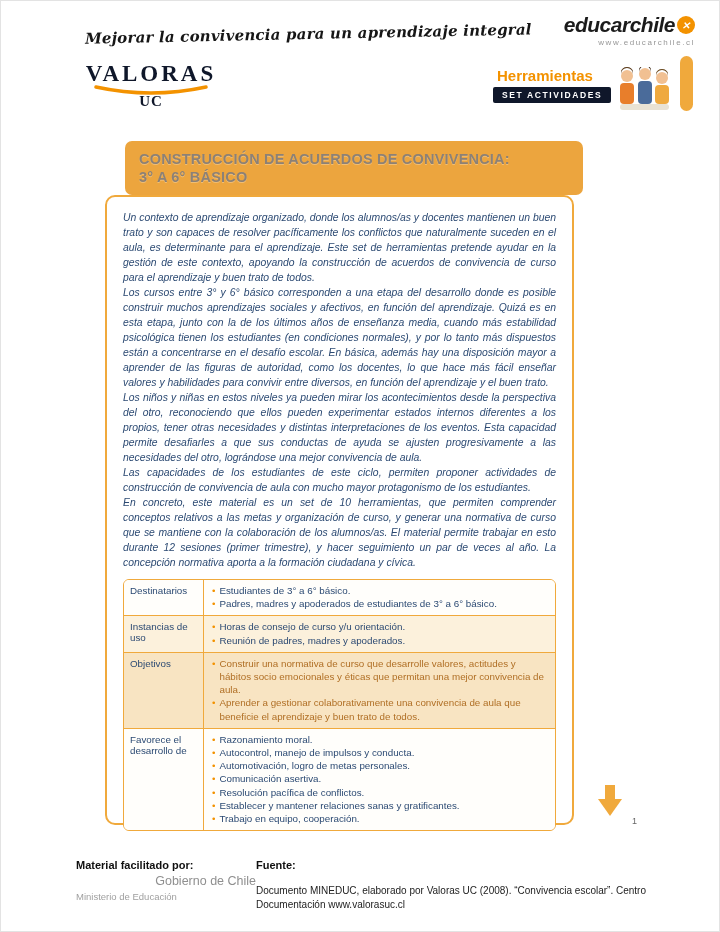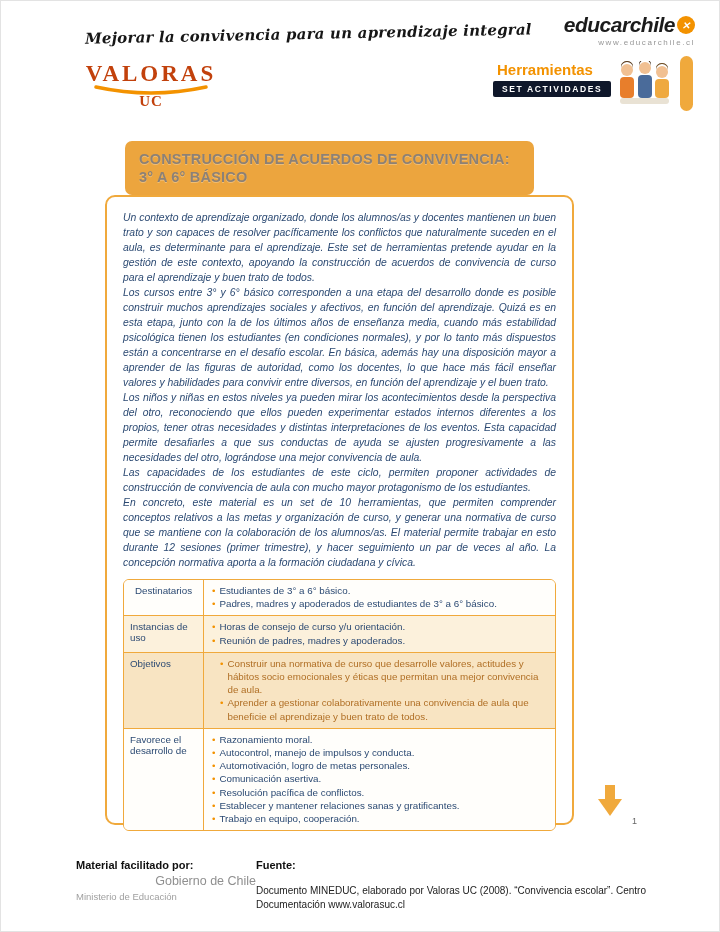--- a/index.html
+++ b/index.html
@@ -21,69 +21,69 @@
   .ec-row { display:flex; align-items:center; justify-content:flex-start; gap:2px;font-style:italic; }
   .ec-name { font-size:21px; font-weight:700; color:#1b1b1b; letter-spacing:-0.5px; }
   .ec-icon {
     width:18px; height:18px; border-radius:50%; background:#F39200; color:#fff;
     font-size:10px; font-weight:700; display:inline-flex; align-items:center; justify-content:center;
   }
   .ec-url { font-size:8px; color:#979797; letter-spacing:1.6px; margin-top:1px; }
 
   
   .valoras { position:absolute; left:84px; top:60px; width:132px; text-align:center;
-    color:#c2410c; font-family:"Liberation Serif", serif; }
+    color:#0f172a; font-family:"Liberation Serif", serif; }
   .valoras-name { font-size:23px; font-weight:700; letter-spacing:3px; }
   .valoras-swoosh { display:block; margin:-3px auto 0; }
   .valoras-uc { font-size:15px; font-weight:700; letter-spacing:1px; margin-top:-3px; }
 
   
-  .herr { position:absolute; left:492px; top:60px; display:flex; align-items:flex-start; gap:5px; }
+  .herr { position:absolute; left:492px; top:66px; display:flex; align-items:flex-start; gap:5px; }
   .herr-title { color:#F39200; font-size:15px; font-weight:700; margin-left:4px; }
   .herr-bar {
     margin-top:3px; background:#0f172a; color:#ffffff; font-size:8.5px; font-weight:700;
     letter-spacing:1.6px; padding:3px 9px; border-radius:2px; display:inline-block;
   }
   .side-bar-deco {
     position:absolute; right:26px; top:55px; width:13px; height:55px;
     background:#F0A93C; border-radius:7px;
   }
 
   
   .title-box {
-    position:absolute; left:124px; top:140px; width:409px; height:54px;
+    position:absolute; left:124px; top:140px; width:458px; height:54px;
     background:#ECA53E; border-radius:7px; box-sizing:border-box;
     padding:9px 0 0 14px; font-weight:700; font-size:14.5px; line-height:18px;
     color:#8C8176; letter-spacing:0.2px; text-shadow:0 1px 0 rgba(255,255,255,0.28);
   }
 
   
   .content-box {
     position:absolute; left:104px; top:194px; width:469px; height:630px;
     border:2px solid #F0A93C; border-radius:10px; background:#ffffff;
     box-sizing:border-box; padding:13px 16px 0 16px;
   }
   .paras p {
     margin:0; color:#2C4A73; font-style:italic; font-size:10.4px;
     line-height:15px; text-align:justify;
   }
 
   
   .info-table { margin-top:9px; border:1px solid #F0A93C; border-radius:6px; overflow:hidden; }
   .t-row { display:flex; border-top:1px solid #F0A93C; background:#FFFEFB; }
-  .t-row:first-child { border-top:none;text-align:center; }
+  .t-row:first-child { border-top:none; }
   .t-label {
     width:80px; flex:0 0 80px; border-right:1px solid #F0A93C; padding:5px 6px;
     font-size:9.8px; color:#2C4A73; box-sizing:border-box;
   }
   .t-items { flex:1; padding:4px 8px 5px 8px; box-sizing:border-box; }
   .t-item { display:flex; font-size:9.8px; color:#2C4A73; line-height:13.2px; }
   .t-item .bullet { color:#F39200; margin-right:4px; }
   .row-1 { background:#FCF1DC; }
-  .row-2 { background:#F8E4C2;gap:8px; }
+  .row-2 { background:#F8E4C2; }
   .row-2 .t-item { color:#B06F25; }
 
   
   .down-arrow { position:absolute; left:596px; top:784px; }
   .page-num { position:absolute; left:631px; top:815px; font-size:9px; color:#666; }
 
   
   .footer { position:absolute; left:75px; top:858px; width:572px; display:flex; }
   .f-col1 { width:180px; }
   .f-col2 { flex:1; }

